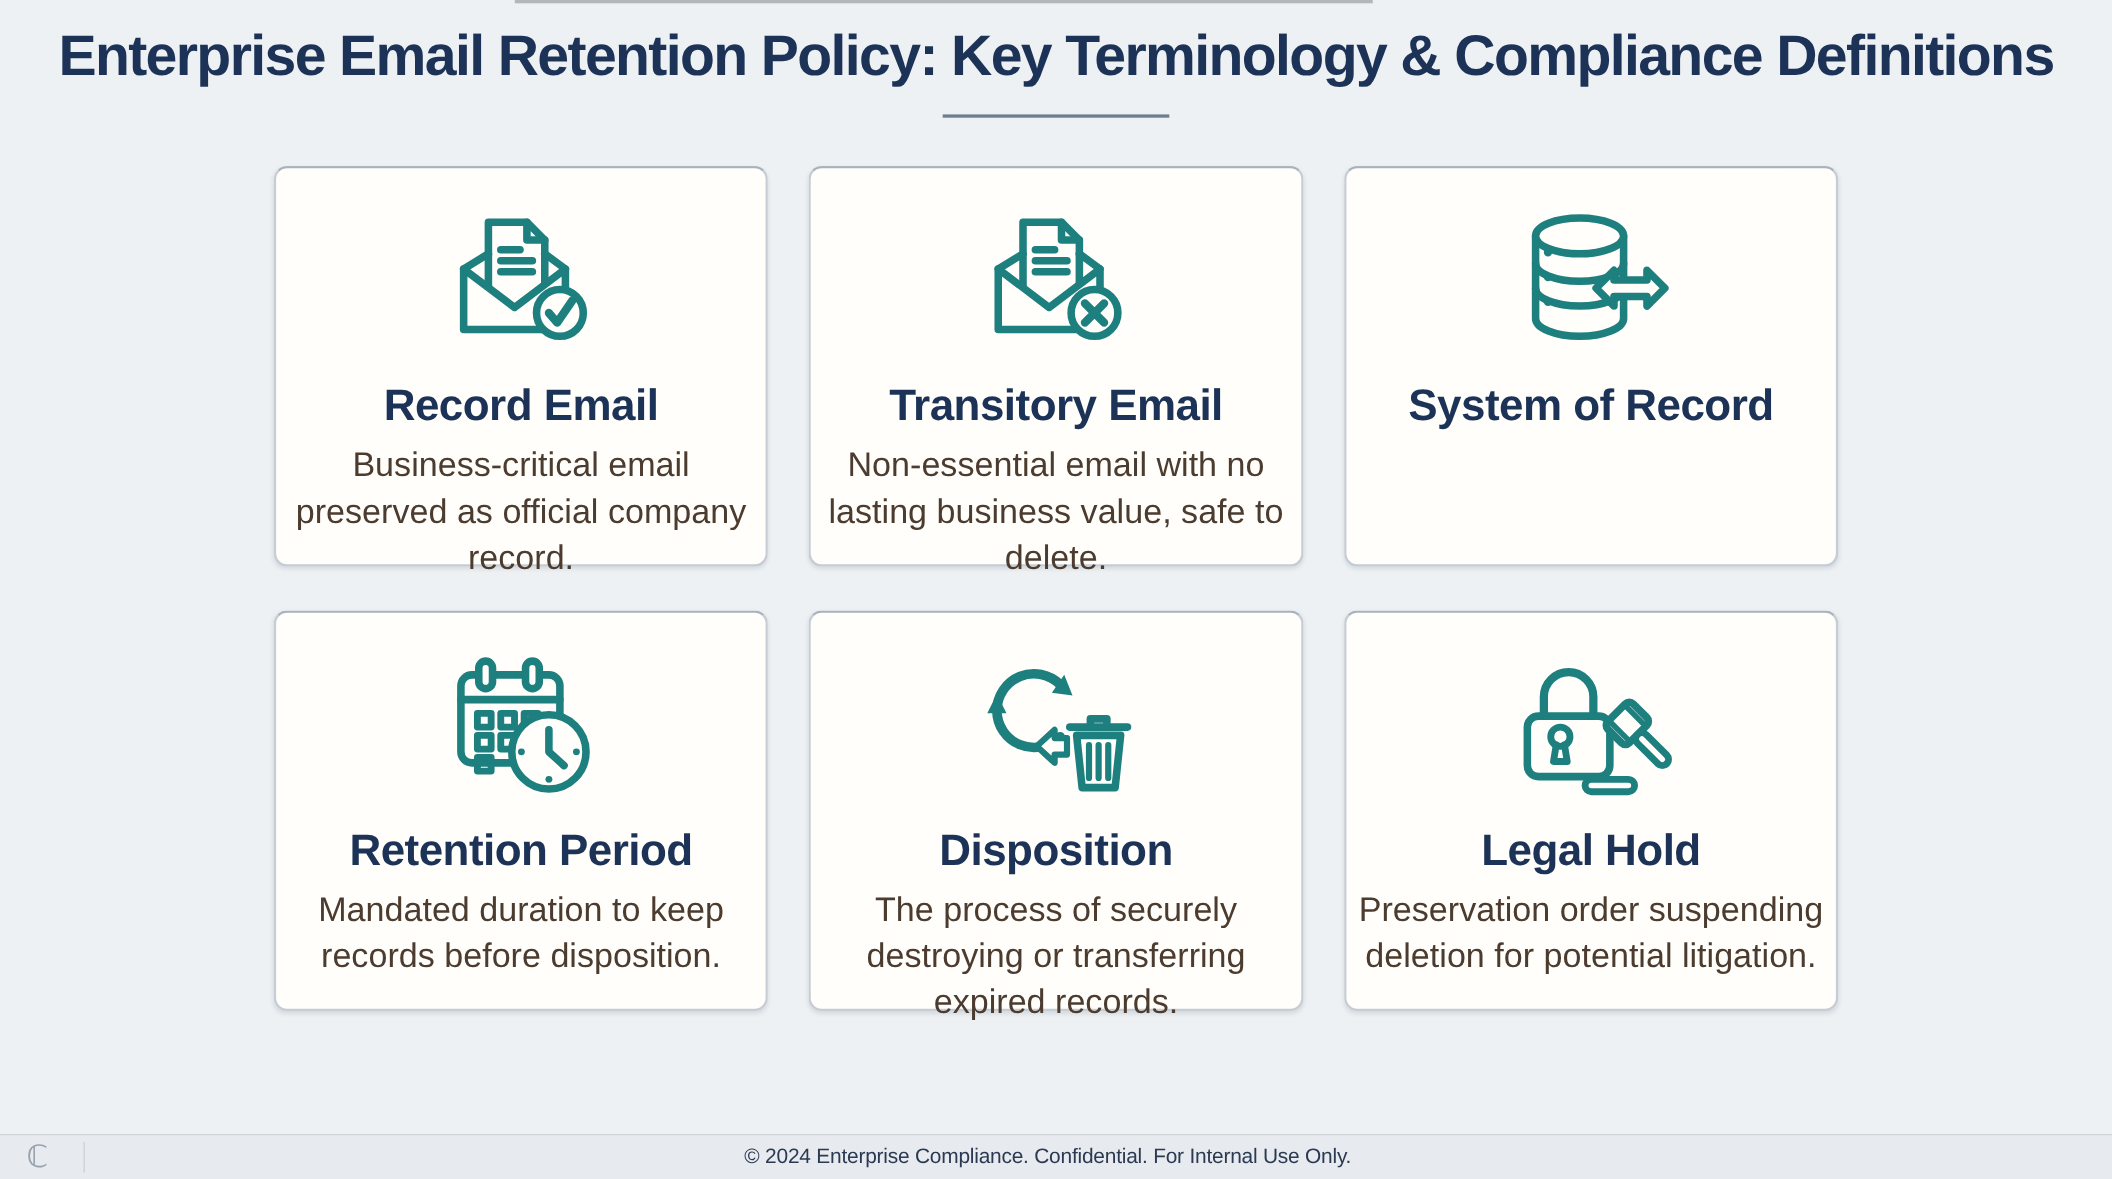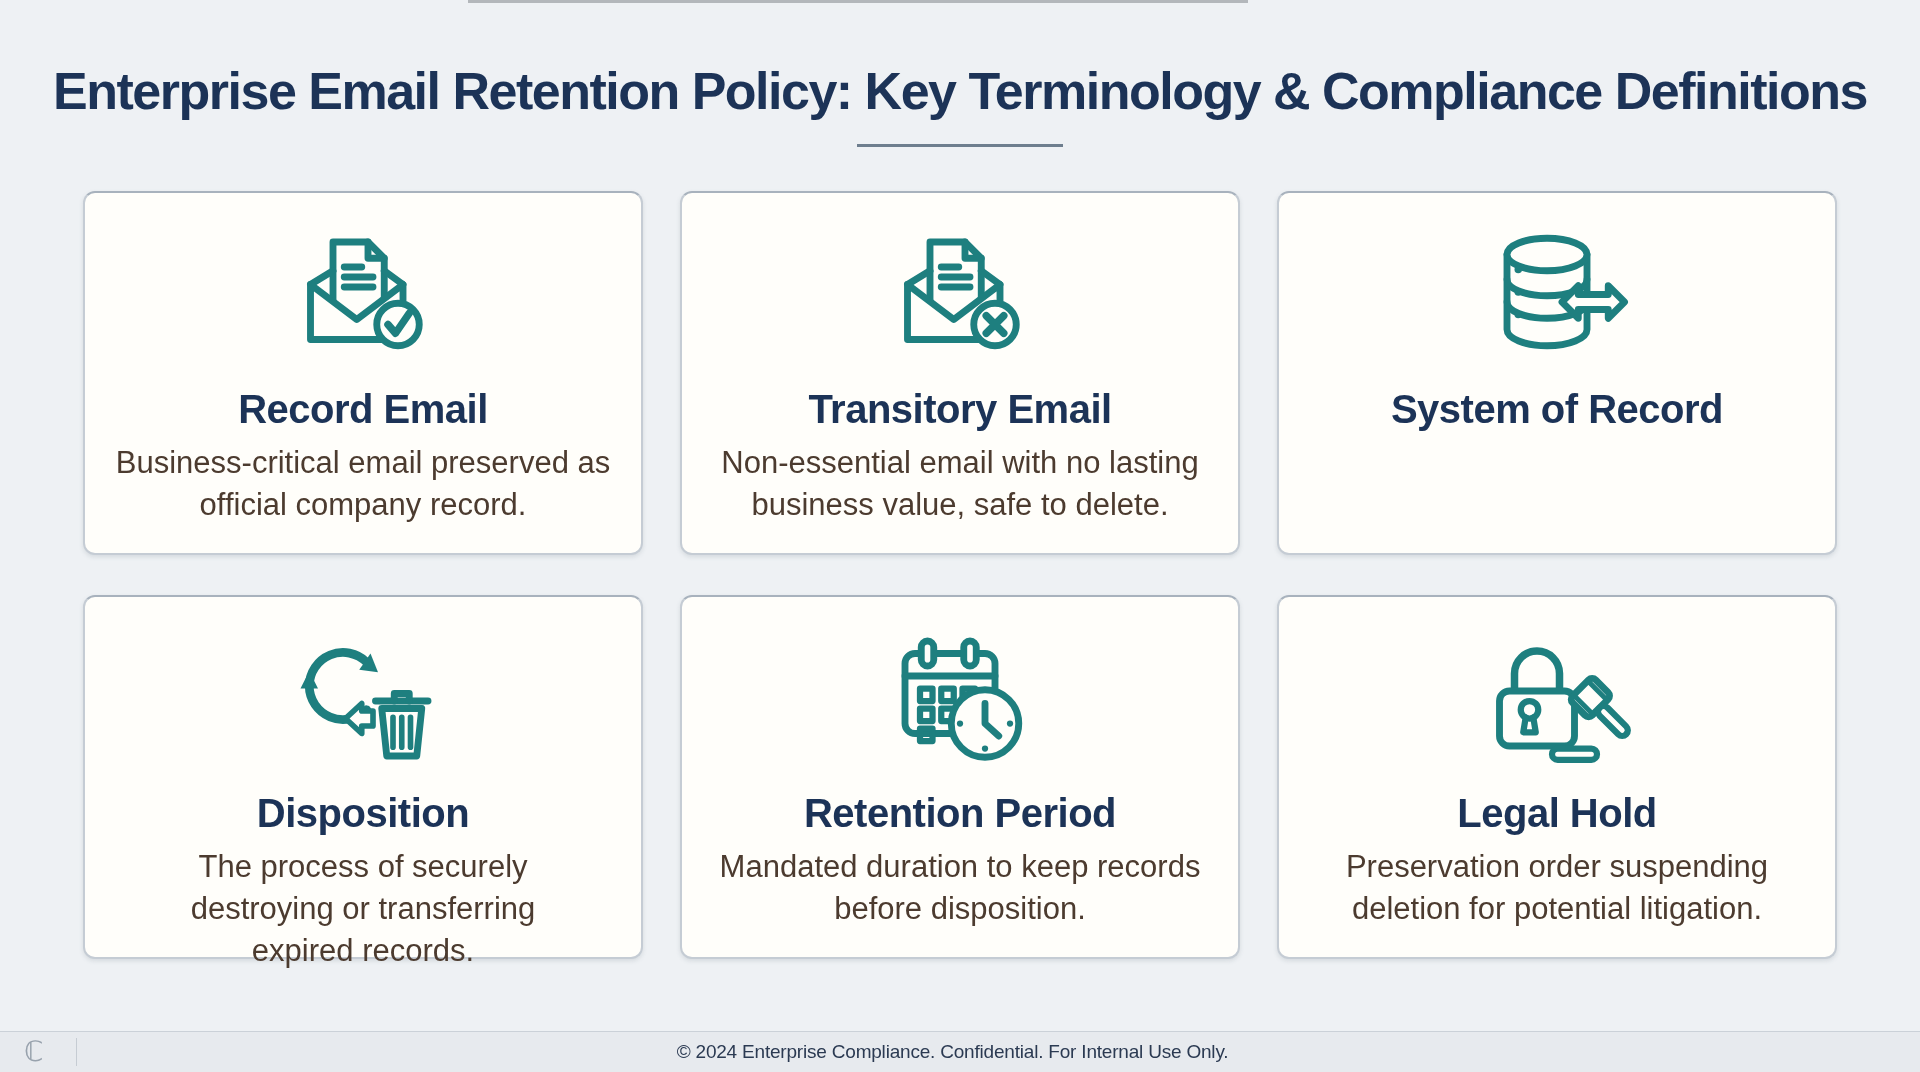--- a/index.html
+++ b/index.html
@@ -7,35 +7,35 @@
     width:1920px;height:1072px;
     background:#EEF1F4;
     font-family:"Liberation Sans", sans-serif;
     position:relative;
     overflow:hidden;
   }
   .top-strip{
     position:absolute;top:0;left:468px;width:780px;height:3px;
     background:#B3B7BB;
   }
-  header{padding-top:62px;text-align:center;}
+  header{padding-top:22px;text-align:center;}
   h1{
     margin:0;
     font-size:52px;
     font-weight:700;
     letter-spacing:-1.5px;
     color:#1C3357;
     line-height:1.12;
   }
   .title-underline{
     width:206px;height:3px;background:#6E7E8E;
     margin:24px auto 0 auto;
   }
   .grid{
-    width:1754px;
+    width:1422px;
     margin:44px auto 0 auto;
     display:grid;
     grid-template-columns:repeat(3,1fr);
     column-gap:37px;
     row-gap:40px;
     border-radius:16px;
   }
   .card{
     background:#FFFEFA;
     border:2px solid #C5CCD4;
@@ -137,38 +137,20 @@
         <ellipse class="ic ic-fill" cx="52" cy="26" rx="32" ry="13"></ellipse>
         <path class="ic" d="M20,46 a32,13 0 0 0 64,0"></path>
         <path class="ic" d="M20,64 a32,13 0 0 0 64,0"></path>
         <circle class="ic-solid" cx="29" cy="38" r="3"></circle>
         <circle class="ic-solid" cx="29" cy="56" r="3"></circle>
         <circle class="ic-solid" cx="29" cy="74" r="3"></circle>
         <polygon class="ic ic-fill" points="64,64 77,51 77,58 101,58 101,51 114,64 101,77 101,70 77,70 77,77"></polygon>
       </svg>
     </div>
     <h2>System of Record</h2>
-  </section>
-
-  <section class="card">
-    <div class="icon-wrap">
-      <svg viewBox="0 0 120 120">
-        <path class="ic" style="stroke-width:7" d="M17,48 A27,27 0 0 1 63,29"></path>
-        <polygon class="ic-solid" points="72,37 57,35 66,22"></polygon>
-        <path class="ic" style="stroke-width:7" d="M63,67 A27,27 0 0 1 17,48"></path>
-        <polygon class="ic-solid" points="17,36 10,50 24,50"></polygon>
-        <path class="ic ic-fill" style="stroke-width:4.5" d="M46,74 L59,62 V68 H68 V80 H59 V86 Z"></path>
-        <path class="ic" d="M70,60 H112"></path>
-        <path class="ic" d="M85,60 V54 H97 V60"></path>
-        <path class="ic ic-fill" d="M75,66 L79,104 H103 L107,66 Z"></path>
-        <path class="ic" style="stroke-width:4.5" d="M84,73 V97 M91,73 V97 M98,73 V97"></path>
-      </svg>
-    </div>
-    <h2>Disposition</h2>
-    <p>The process of securely destroying or transferring expired records.</p>
   </section>
 
   <section class="card">
     <div class="icon-wrap">
       <svg viewBox="0 0 120 120">
         <rect class="ic ic-fill" x="16" y="22" width="72" height="64" rx="8"></rect>
         <rect class="ic ic-fill" x="29" y="12" width="10" height="20" rx="5"></rect>
         <rect class="ic ic-fill" x="63" y="12" width="10" height="20" rx="5"></rect>
         <path class="ic" d="M16,40 H88"></path>
         <g class="ic" style="stroke-width:5">
@@ -186,20 +168,38 @@
         <circle class="ic-solid" cx="80" cy="98" r="2.5"></circle>
       </svg>
     </div>
     <h2>Retention Period</h2>
     <p>Mandated duration to keep records before disposition.</p>
   </section>
 
   <section class="card">
     <div class="icon-wrap">
       <svg viewBox="0 0 120 120">
+        <path class="ic" style="stroke-width:7" d="M17,48 A27,27 0 0 1 63,29"></path>
+        <polygon class="ic-solid" points="72,37 57,35 66,22"></polygon>
+        <path class="ic" style="stroke-width:7" d="M63,67 A27,27 0 0 1 17,48"></path>
+        <polygon class="ic-solid" points="17,36 10,50 24,50"></polygon>
+        <path class="ic ic-fill" style="stroke-width:4.5" d="M46,74 L59,62 V68 H68 V80 H59 V86 Z"></path>
+        <path class="ic" d="M70,60 H112"></path>
+        <path class="ic" d="M85,60 V54 H97 V60"></path>
+        <path class="ic ic-fill" d="M75,66 L79,104 H103 L107,66 Z"></path>
+        <path class="ic" style="stroke-width:4.5" d="M84,73 V97 M91,73 V97 M98,73 V97"></path>
+      </svg>
+    </div>
+    <h2>Disposition</h2>
+    <p>The process of securely destroying or transferring expired records.</p>
+  </section>
+
+  <section class="card">
+    <div class="icon-wrap">
+      <svg viewBox="0 0 120 120">
         <path class="ic" style="stroke-width:6" d="M26,52 V38 A18,18 0 0 1 62,38 V52"></path>
         <rect class="ic ic-fill" x="14" y="52" width="60" height="44" rx="8"></rect>
         <circle class="ic" style="stroke-width:5" cx="38" cy="67" r="7"></circle>
         <path class="ic" style="stroke-width:5" d="M35,73 L33,85 H43 L41,73"></path>
         <rect class="ic ic-fill" style="stroke-width:5" x="56" y="98" width="36" height="9" rx="4.5"></rect>
         <g transform="rotate(-45 86 58)">
           <rect class="ic ic-fill" x="74" y="47" width="26" height="22" rx="4"></rect>
           <path class="ic" style="stroke-width:4" d="M79,47 V69 M95,47 V69"></path>
           <rect class="ic ic-fill" style="stroke-width:5" x="82" y="69" width="9" height="30" rx="4.5"></rect>
         </g>

